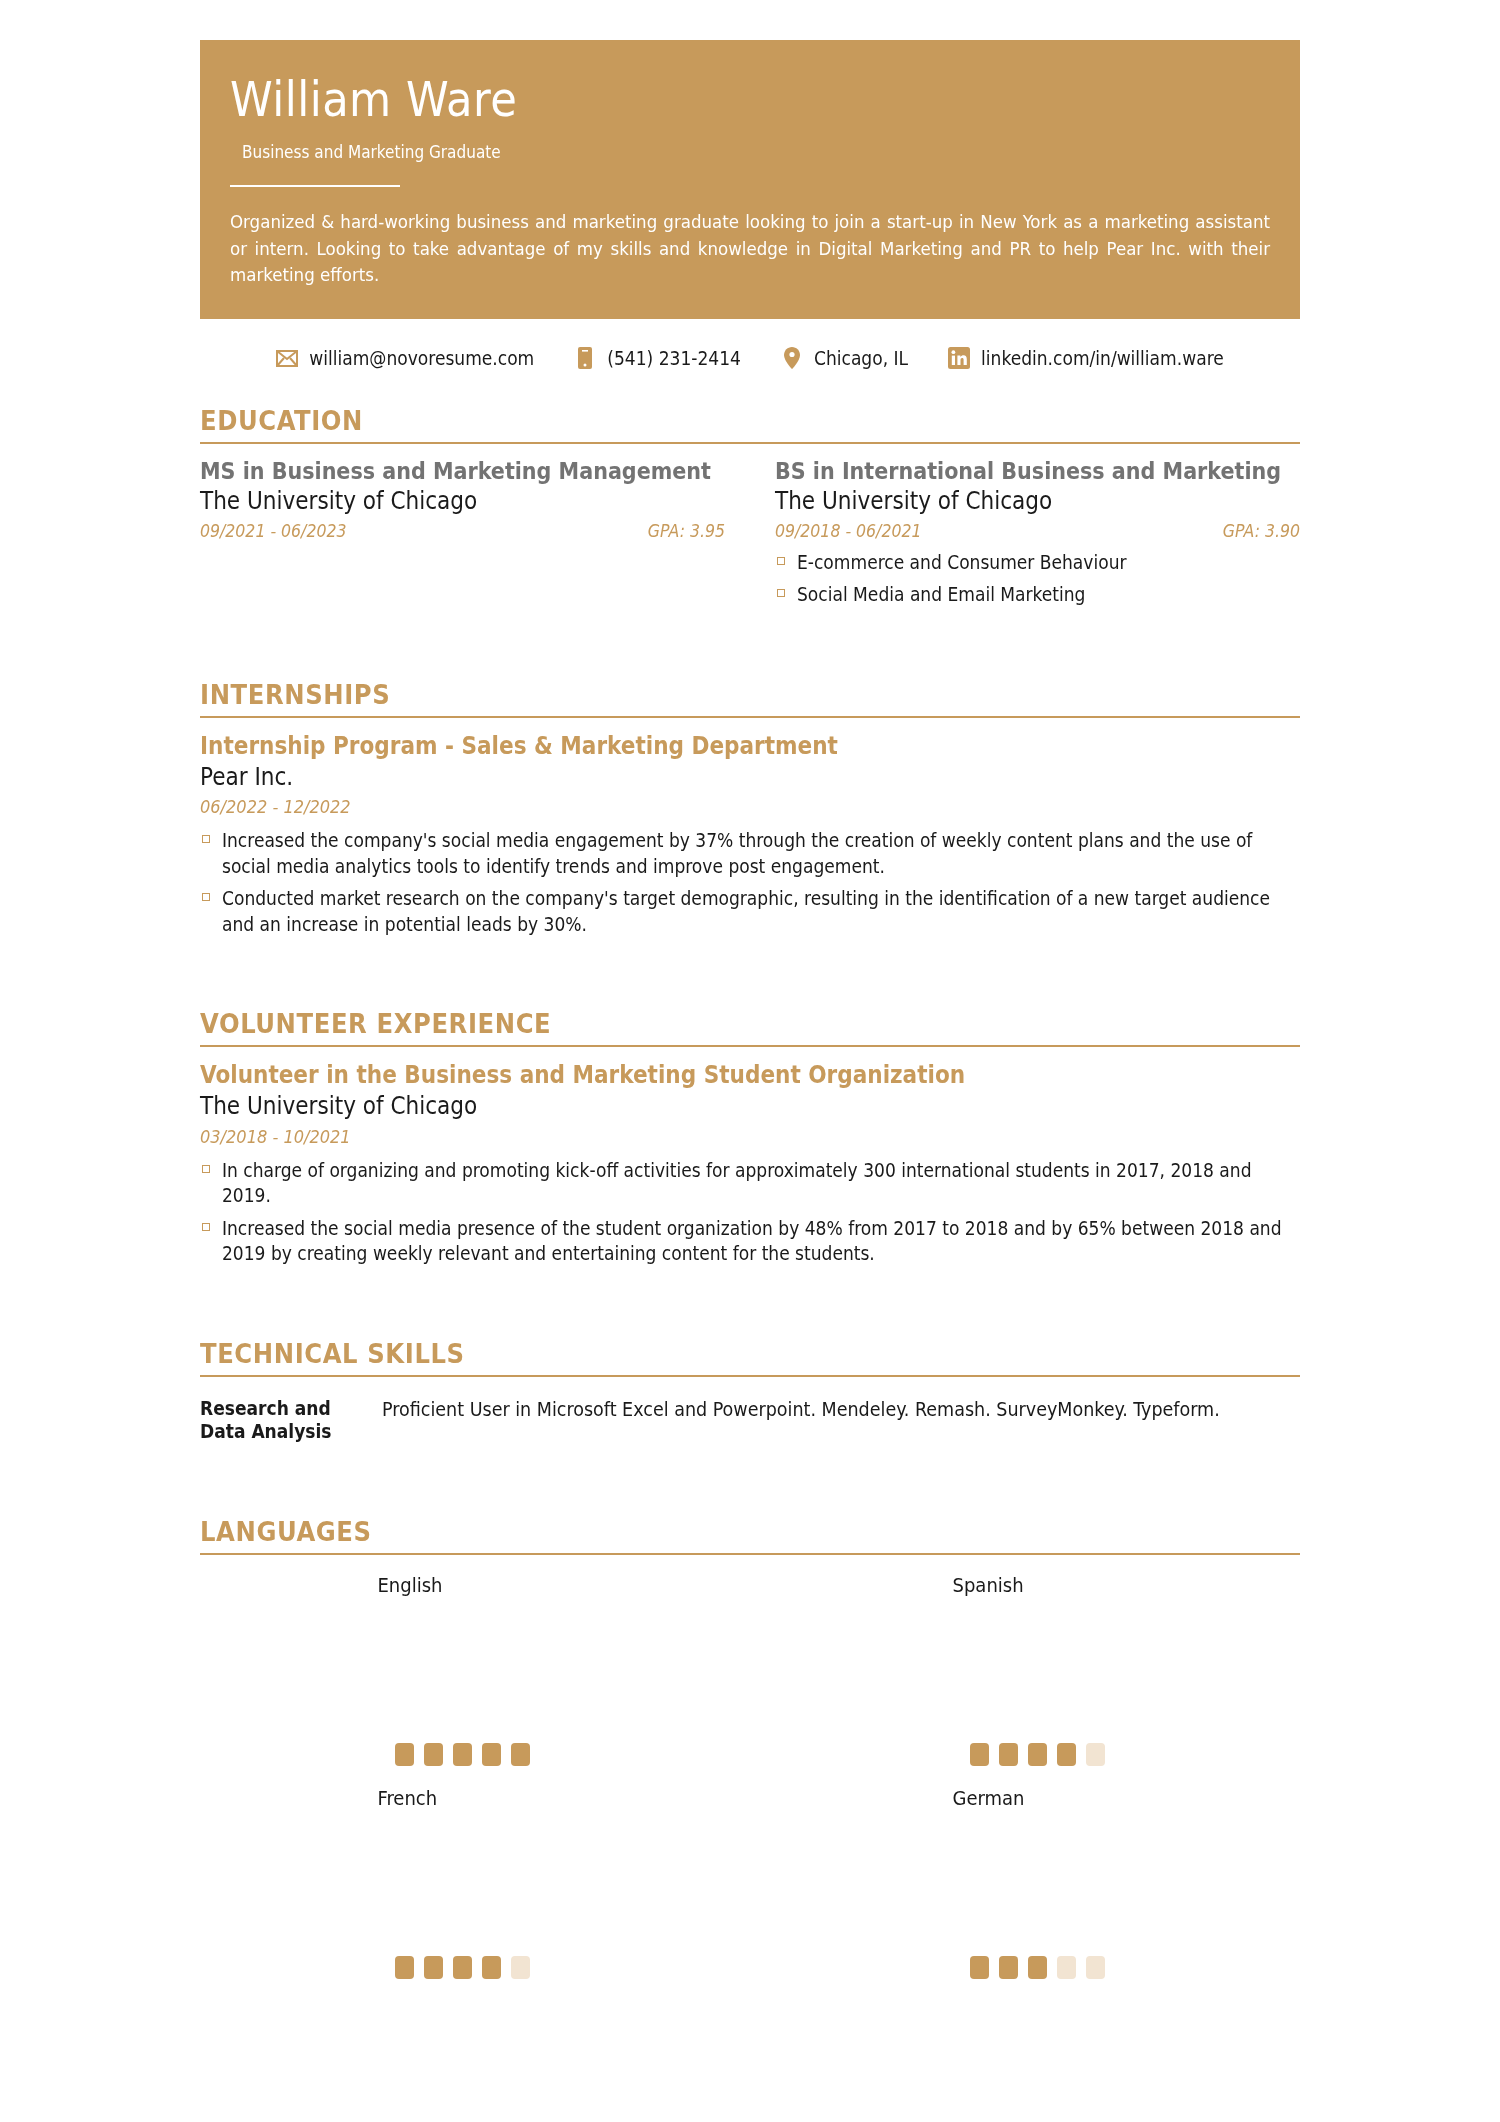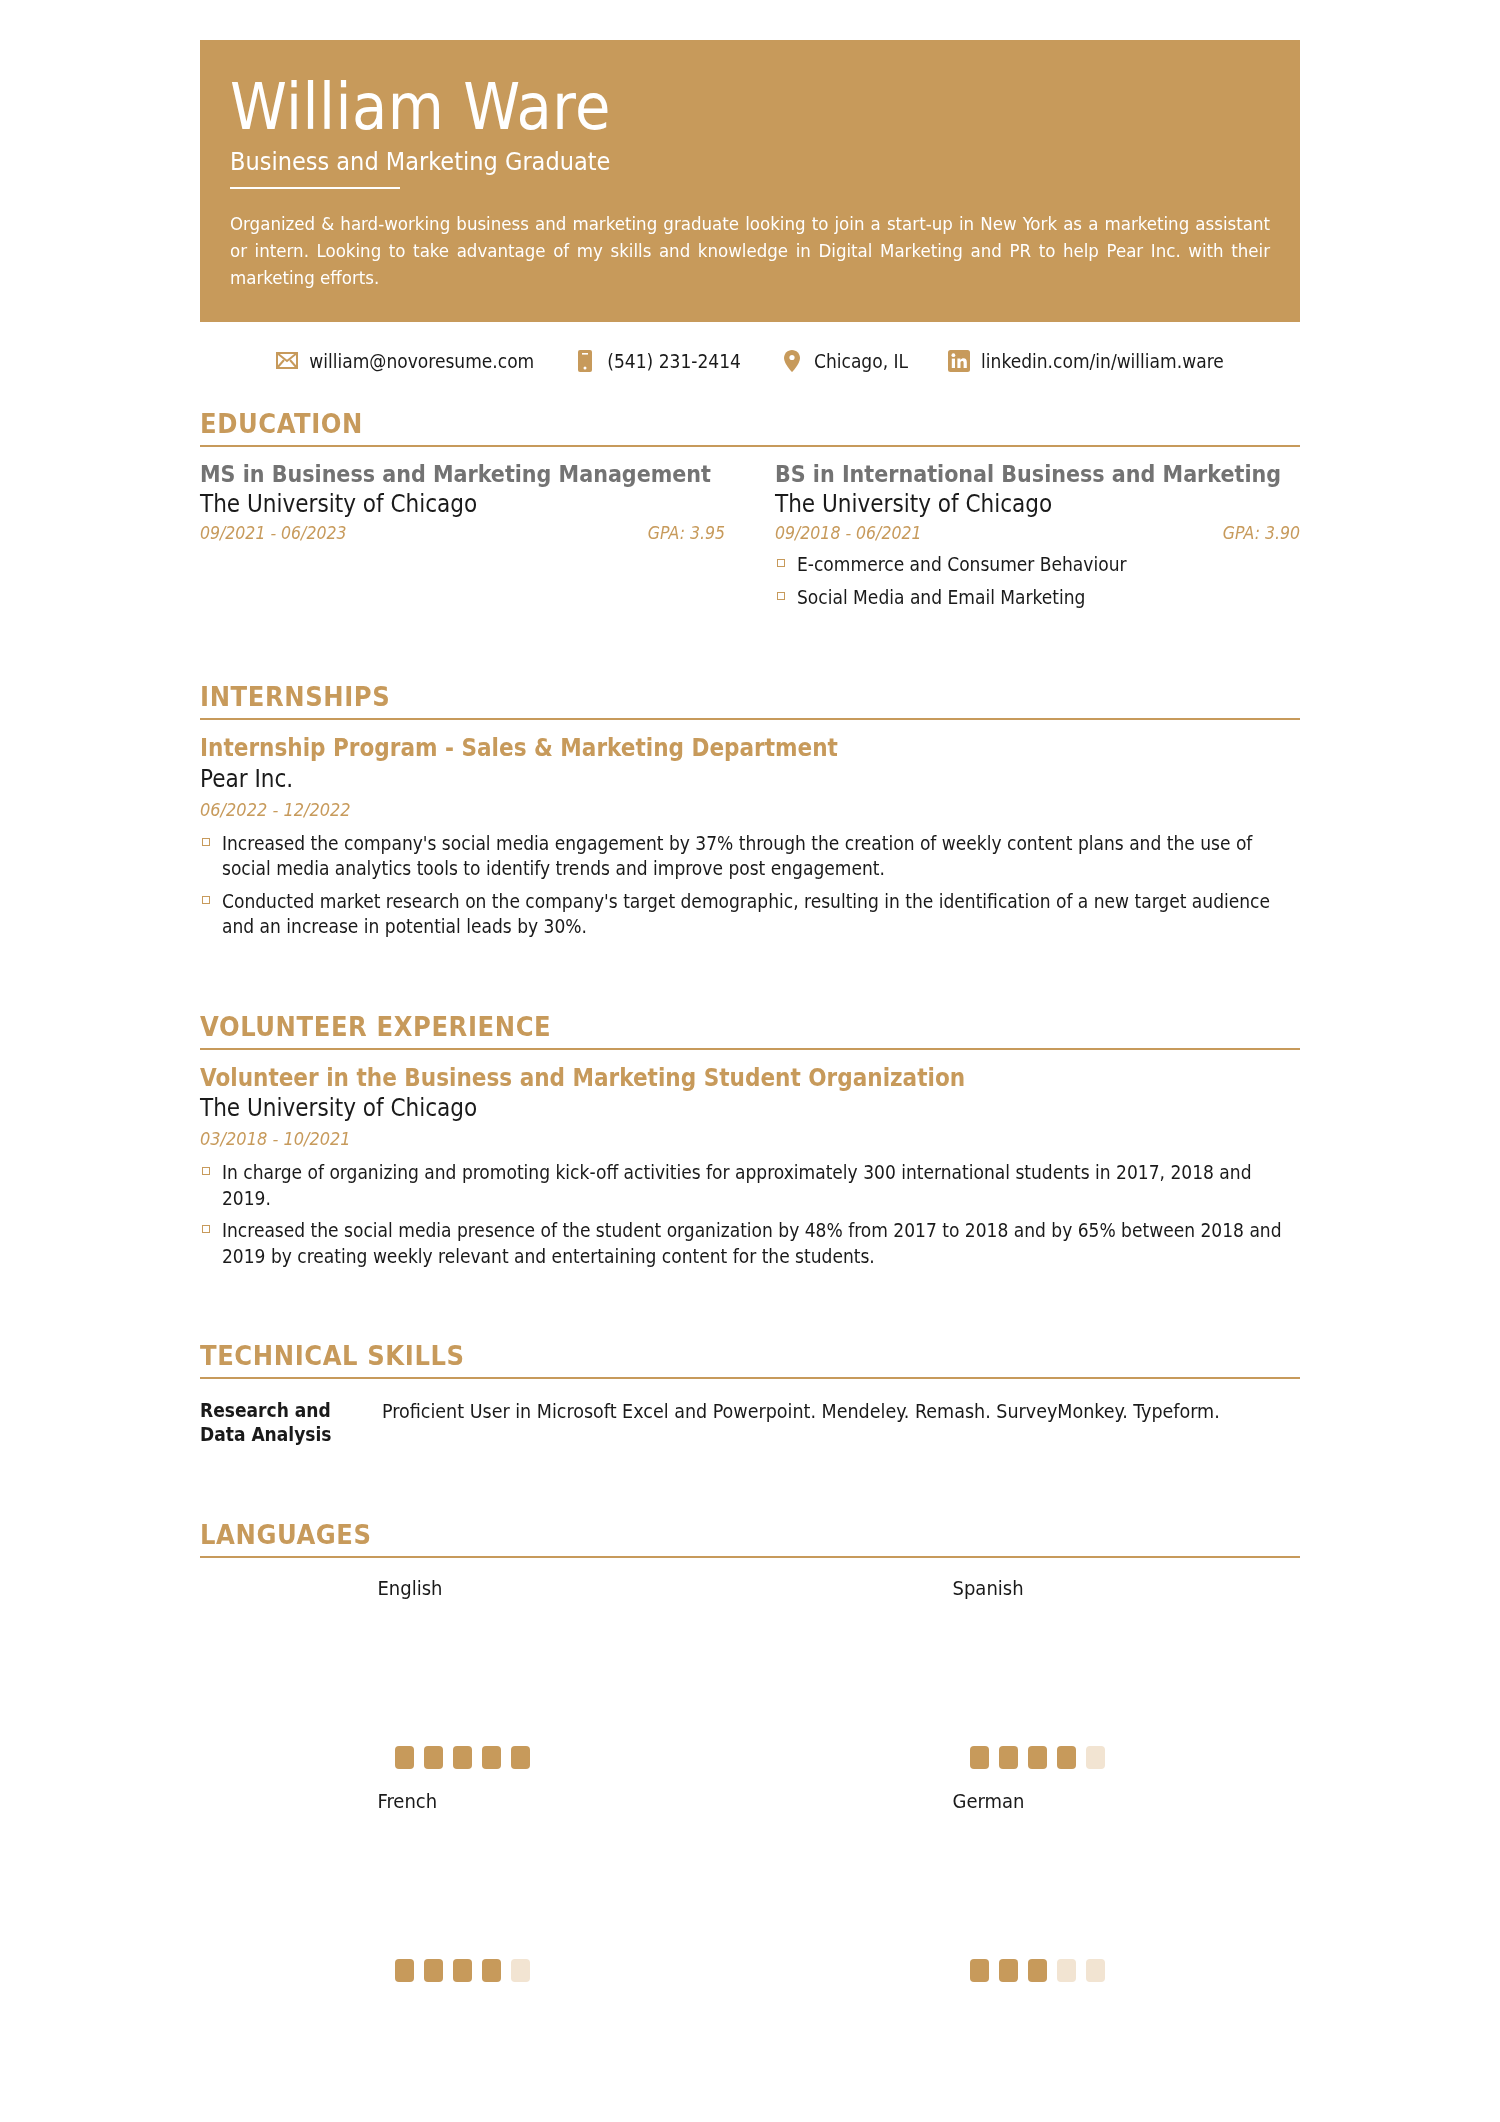--- a/index.html
+++ b/index.html
@@ -29,32 +29,32 @@
   }
 
   
   .header-band {
     background: #c79a5b;
     color: #ffffff;
     padding: 34px 30px 30px 30px;
     box-sizing: border-box;
   }
   .full-name {
-    font-size: 64px;
+    font-size: 48px;
     font-weight: 400;
     letter-spacing: 0.5px;
     line-height: 1.05;
     margin: 0 0 6px 0;
     font-family: "DejaVu Sans Condensed", "Liberation Sans", sans-serif;
   }
   .job-title {
-    font-size: 25px;
+    font-size: 17px;
     font-weight: 400;
     line-height: 1.2;
-    margin: 0;
+    margin: 12px;
     padding-bottom: 10px;
     display: inline-block;
   }
   .title-rule {
     width: 170px;
     height: 2px;
     background: #ffffff;
     margin: 0 0 22px 0;
   }
   .summary {

